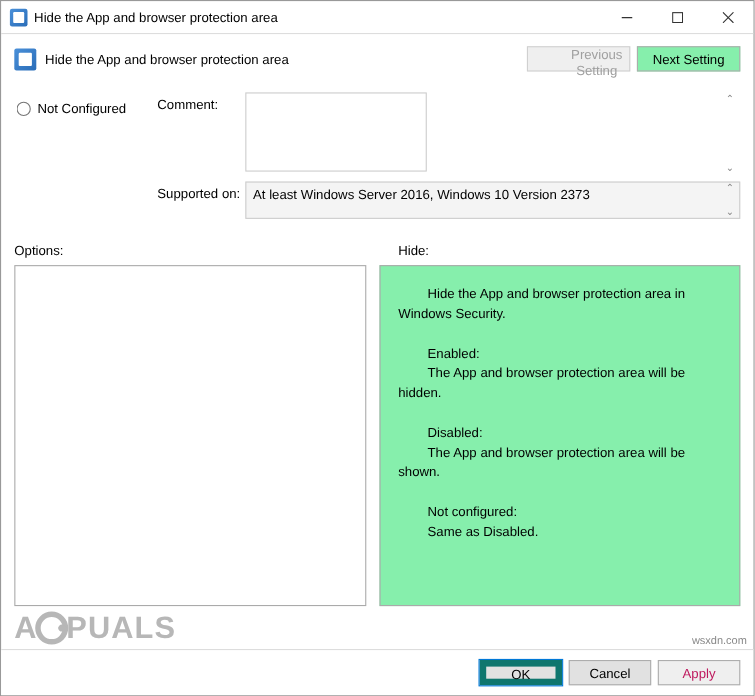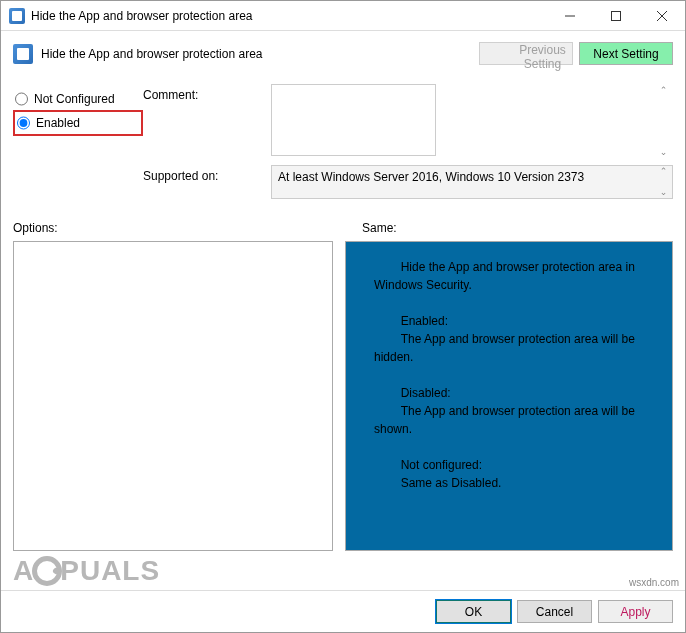--- a/index.html
+++ b/index.html
@@ -79,21 +79,21 @@
       padding:4px 2px;
       font-size:12px;
     }
     .radio-line input { margin-right:6px; }
     .highlight-red {
       border:2px solid #d62e2e;
     }
     .fields {
       flex:1;
     }
-    .field-row { display:flex; margin-bottom:6px;gap:48px; }
+    .field-row { display:flex; margin-bottom:6px; }
     .field-label {
       width:80px; font-size:12px; padding-top:4px;
     }
     .comment-box {
       flex:1; height:72px;
       border:1px solid #ccc;
       background:#fff;
       resize:none;
       font-family:inherit; font-size:12px;
       padding:4px;
@@ -125,39 +125,39 @@
     .labels-row .lab { font-size:12px; }
     .panels {
       display:flex; gap:12px;
     }
     .options-panel, .help-panel {
       border:1px solid #aaa;
       height:310px;
       font-size:12px;
     }
     .options-panel { width:320px; background:#fff; }
-    .help-panel { flex:1; background:#0369a1; padding:16px 28px; line-height:1.5; white-space:pre-wrap;}
+    .help-panel { flex:1; background:#86efac; padding:16px 16px; line-height:1.5; white-space:pre-wrap;}
     .footer {
       position:absolute;
       bottom:0; left:0; right:0;
       height:42px;
       border-top:1px solid #ddd;
       display:flex; justify-content:flex-end; align-items:center;
       padding:0 12px; gap:6px;
       background:#fff;
     }
     .footer button, .footer .apply-disabled {
       width:75px; height:23px;
       border:1px solid #adadad;
       background:#e1e1e1;
       font-size:12px;
       cursor:pointer;
     }
     .footer .ok-btn {
-      border:1px solid #0f766e;
+      border:6px solid #0f766e;
       outline:1px solid #0078d7;
     }
     .footer .apply-disabled {
       color:#be185d; background:#efefef; cursor:default;
     }
     .watermark {
       position:absolute;
       left:12px; bottom:45px;
       font-size:28px; font-weight:600;
       color:#b7b7b7; letter-spacing:1px;
@@ -216,24 +216,20 @@
   <button class="navbtn" disabled="">Previous Setting</button>
   <button class="navbtn">Next Setting</button>
 </div>
 
 <div class="main">
   <div class="row1">
     <div class="radios">
       <label class="radio-line">
         <input type="radio" name="state" style="">
         <span>Not Configured</span>
-      </label>
-      <label class="radio-line highlight-red">
-        <input type="radio" name="state" checked="" style="">
-        <span>Enabled</span>
       </label>
     </div>
     <div class="fields">
       <div class="field-row">
         <div class="field-label">Comment:</div>
         <div class="comment-wrap">
           <textarea class="comment-box" style=""></textarea>
           <div class="scroll-arrows">
               <span>⌃</span>
               <span>⌄</span>
@@ -248,21 +244,21 @@
               <span>⌃</span>
               <span>⌄</span>
             </div>
         </div>
       </div>
     </div>
   </div>
 
   <div class="labels-row">
     <div class="lab" style="width:332px">Options:</div>
-    <div class="lab">Same:</div>
+    <div class="lab">Hide:</div>
   </div>
 
   <div class="panels">
     <div class="options-panel"></div>
     <div class="help-panel">        Hide the App and browser protection area in Windows Security.
 
         Enabled:
         The App and browser protection area will be hidden.
 
         Disabled:

